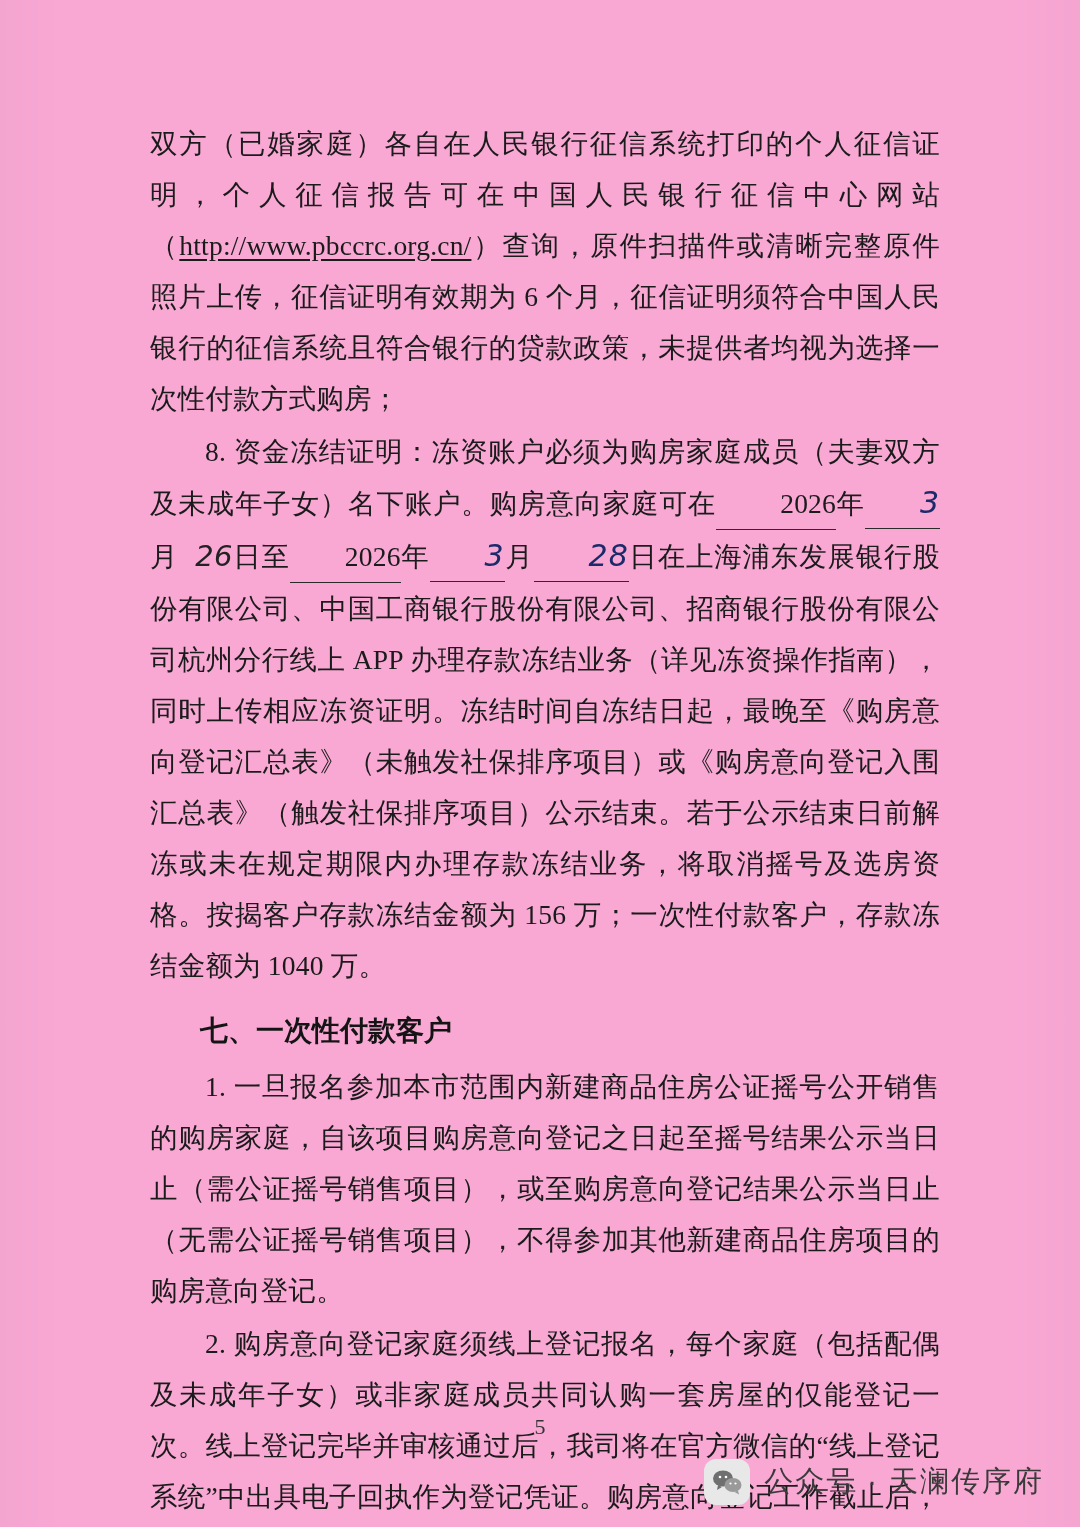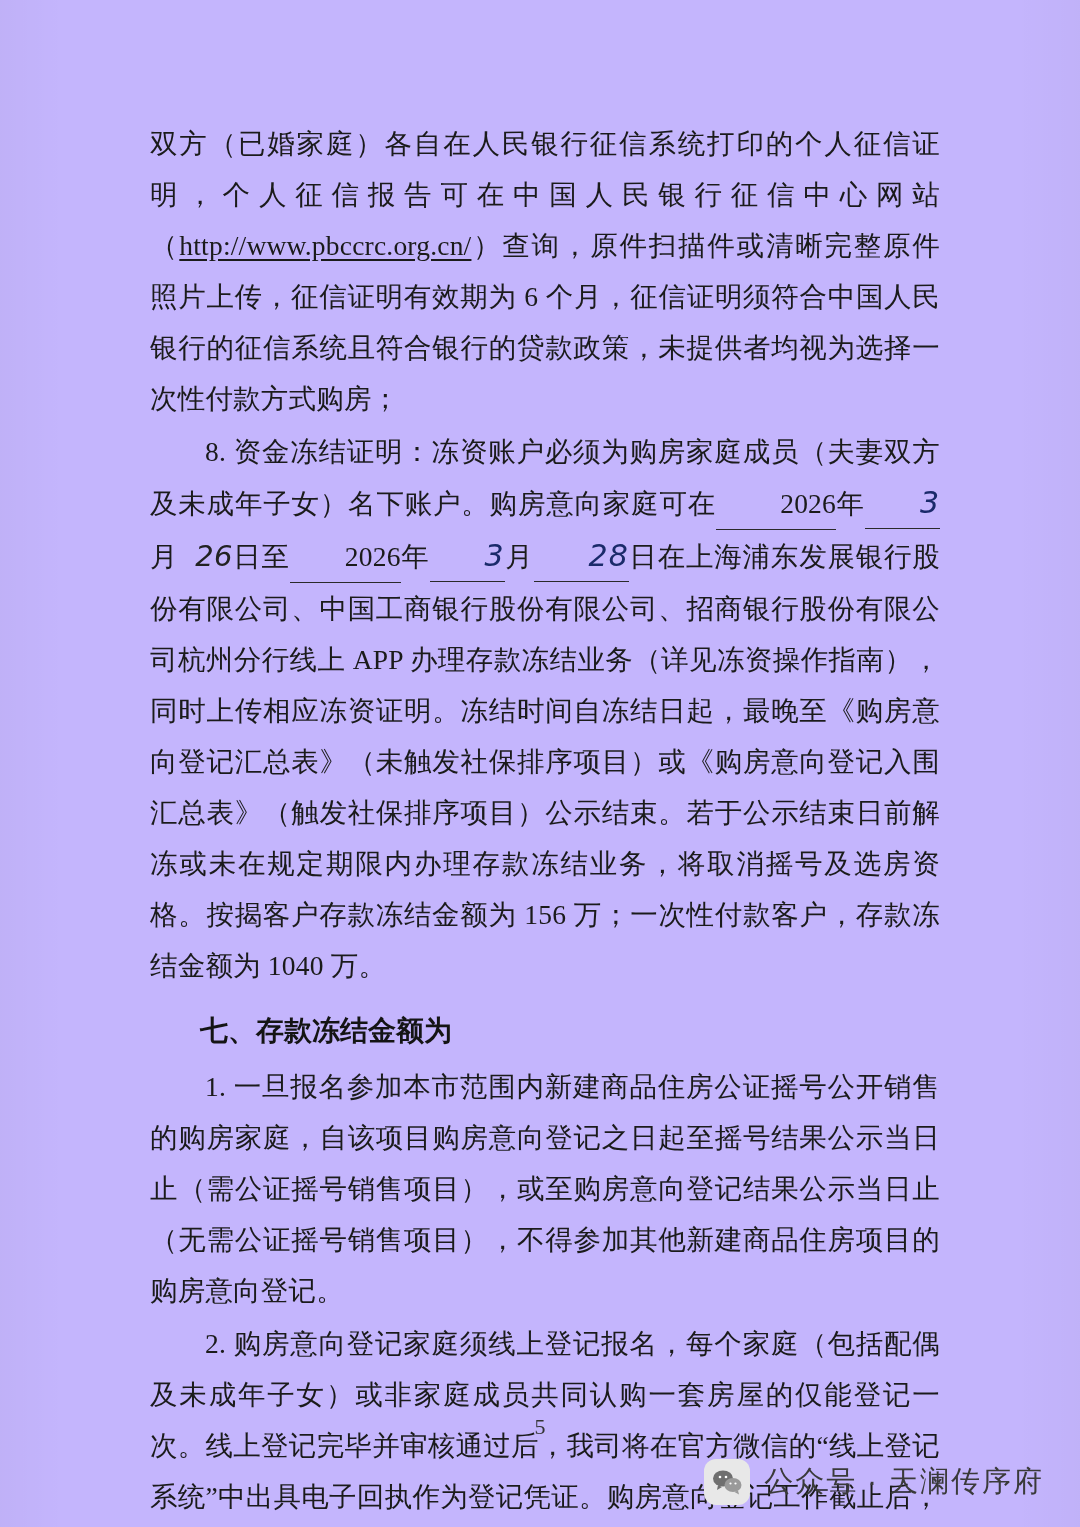--- a/index.html
+++ b/index.html
@@ -7,21 +7,21 @@
     padding: 0;
     background: #ffffff;
   }
   body {
     font-family: "Liberation Serif", "DejaVu Serif", serif;
   }
   .page {
     position: relative;
     width: 1080px;
     height: 1527px;
-    background: #c4b5fd;
+    background: #f9a8d4;
     overflow: hidden;
   }
   
   .page::before {
     content: "";
     position: absolute;
     inset: 0;
     background:
       linear-gradient(90deg, rgba(0,0,0,0.025) 0%, rgba(0,0,0,0) 6%, rgba(0,0,0,0) 94%, rgba(0,0,0,0.02) 100%);
     pointer-events: none;
@@ -123,21 +123,21 @@
   <div class="content">
 
     <p class="para">
       <span>双方（已婚家庭）各自在人民银行征信系统打印的个人征信证明，个人征信报告可在中国人民银行征信中心网站（</span><span class="linkline">http://www.pbccrc.org.cn/</span><span>）查询，原件扫描件或清晰完整原件照片上传，征信证明有效期为 6 个月，征信证明须符合中国人民银行的征信系统且符合银行的贷款政策，未提供者均视为选择一次性付款方式购房；</span>
     </p>
 
     <p class="para indent">
       <span>8. 资金冻结证明：冻资账户必须为购房家庭成员（夫妻双方及未成年子女）名下账户。购房意向家庭可在</span><span class="blank">2026</span><span>年</span><span class="blank sm hand">3</span><span>月</span><span class="hand-dark">26</span><span>日至</span><span class="blank md">2026</span><span>年</span><span class="blank sm hand">3</span><span>月</span><span class="blank sm hand">28</span><span>日在上海浦东发展银行股份有限公司、中国工商银行股份有限公司、招商银行股份有限公司杭州分行线上 APP 办理存款冻结业务（详见冻资操作指南），同时上传相应冻资证明。冻结时间自冻结日起，最晚至《购房意向登记汇总表》（未触发社保排序项目）或《购房意向登记入围汇总表》（触发社保排序项目）公示结束。若于公示结束日前解冻或未在规定期限内办理存款冻结业务，将取消摇号及选房资格。按揭客户存款冻结金额为 156 万；一次性付款客户，存款冻结金额为 1040 万。</span>
     </p>
 
-    <h2 class="heading">七、存款冻结金额为</h2>
+    <h2 class="heading">七、一次性付款客户</h2>
 
     <p class="para indent">1. 一旦报名参加本市范围内新建商品住房公证摇号公开销售的购房家庭，自该项目购房意向登记之日起至摇号结果公示当日止（需公证摇号销售项目），或至购房意向登记结果公示当日止（无需公证摇号销售项目），不得参加其他新建商品住房项目的购房意向登记。</p>
 
     <p class="para indent">2. 购房意向登记家庭须线上登记报名，每个家庭（包括配偶及未成年子女）或非家庭成员共同认购一套房屋的仅能登记一次。线上登记完毕并审核通过后，我司将在官方微信的“线上登记系统”中出具电子回执作为登记凭证。购房意向登记工作截止后，本公司</p>
 
   </div>
 
   <div class="page-number">5</div>
 
   <div class="watermark">

